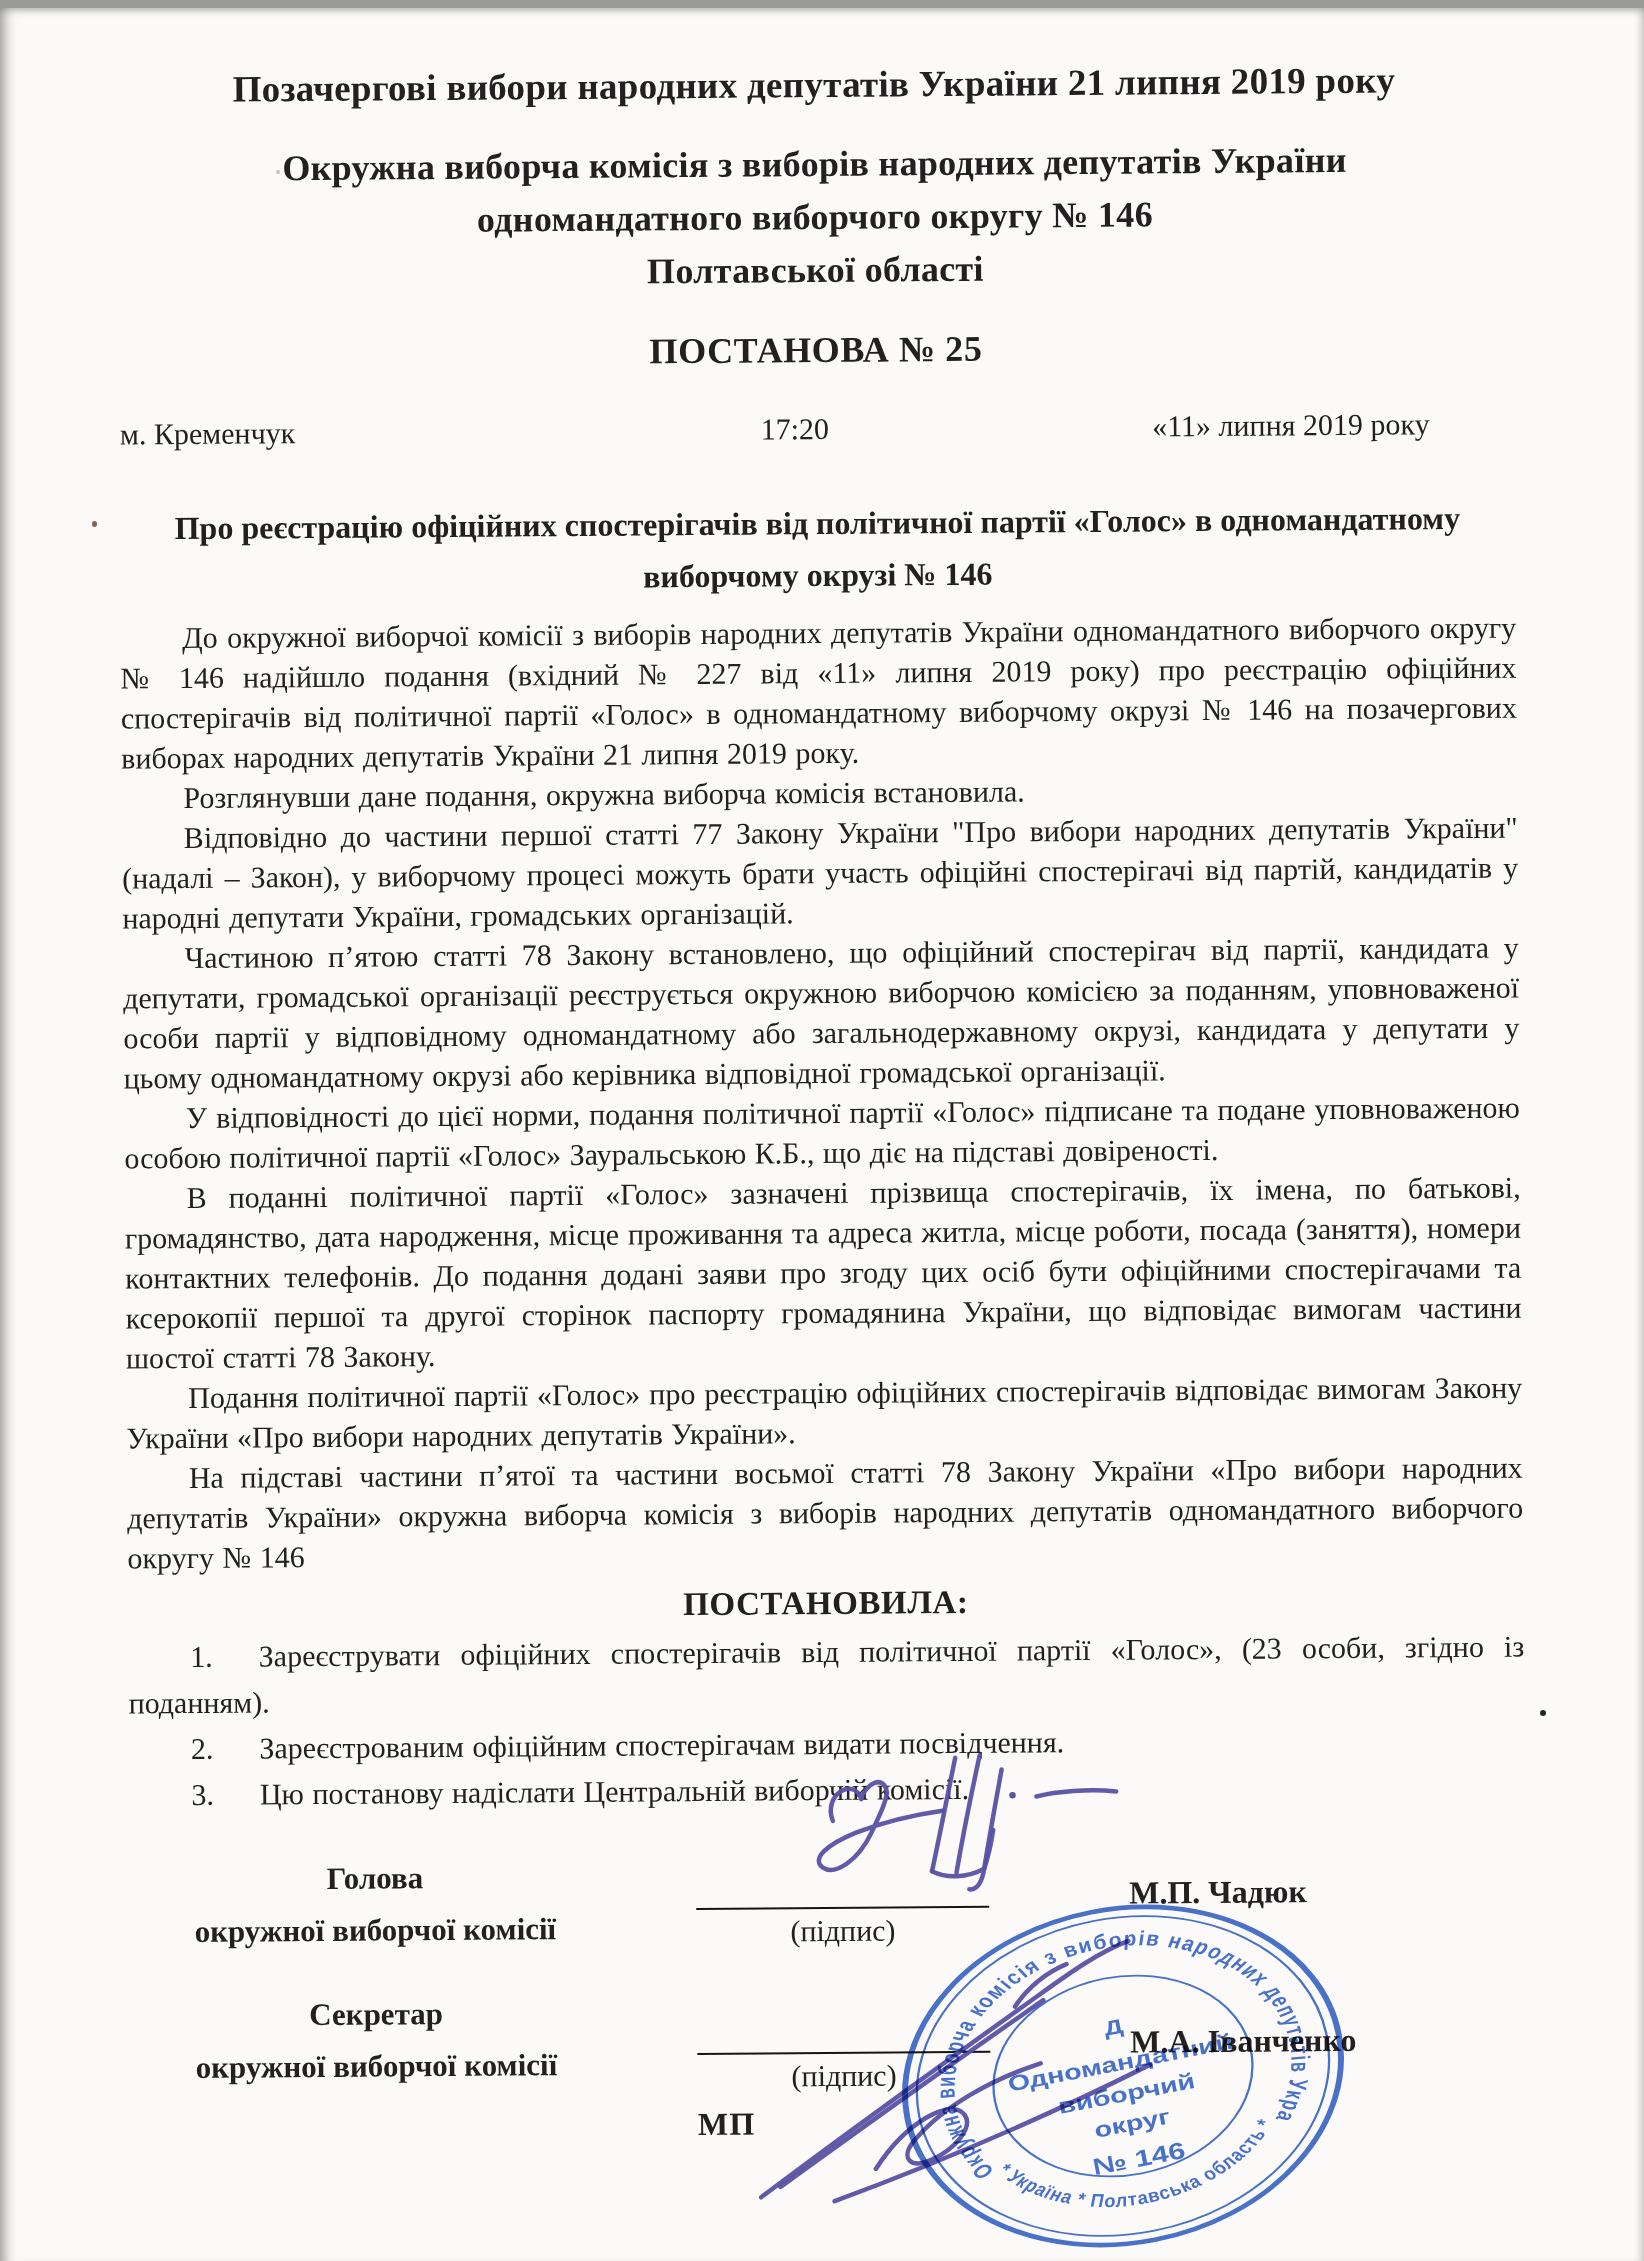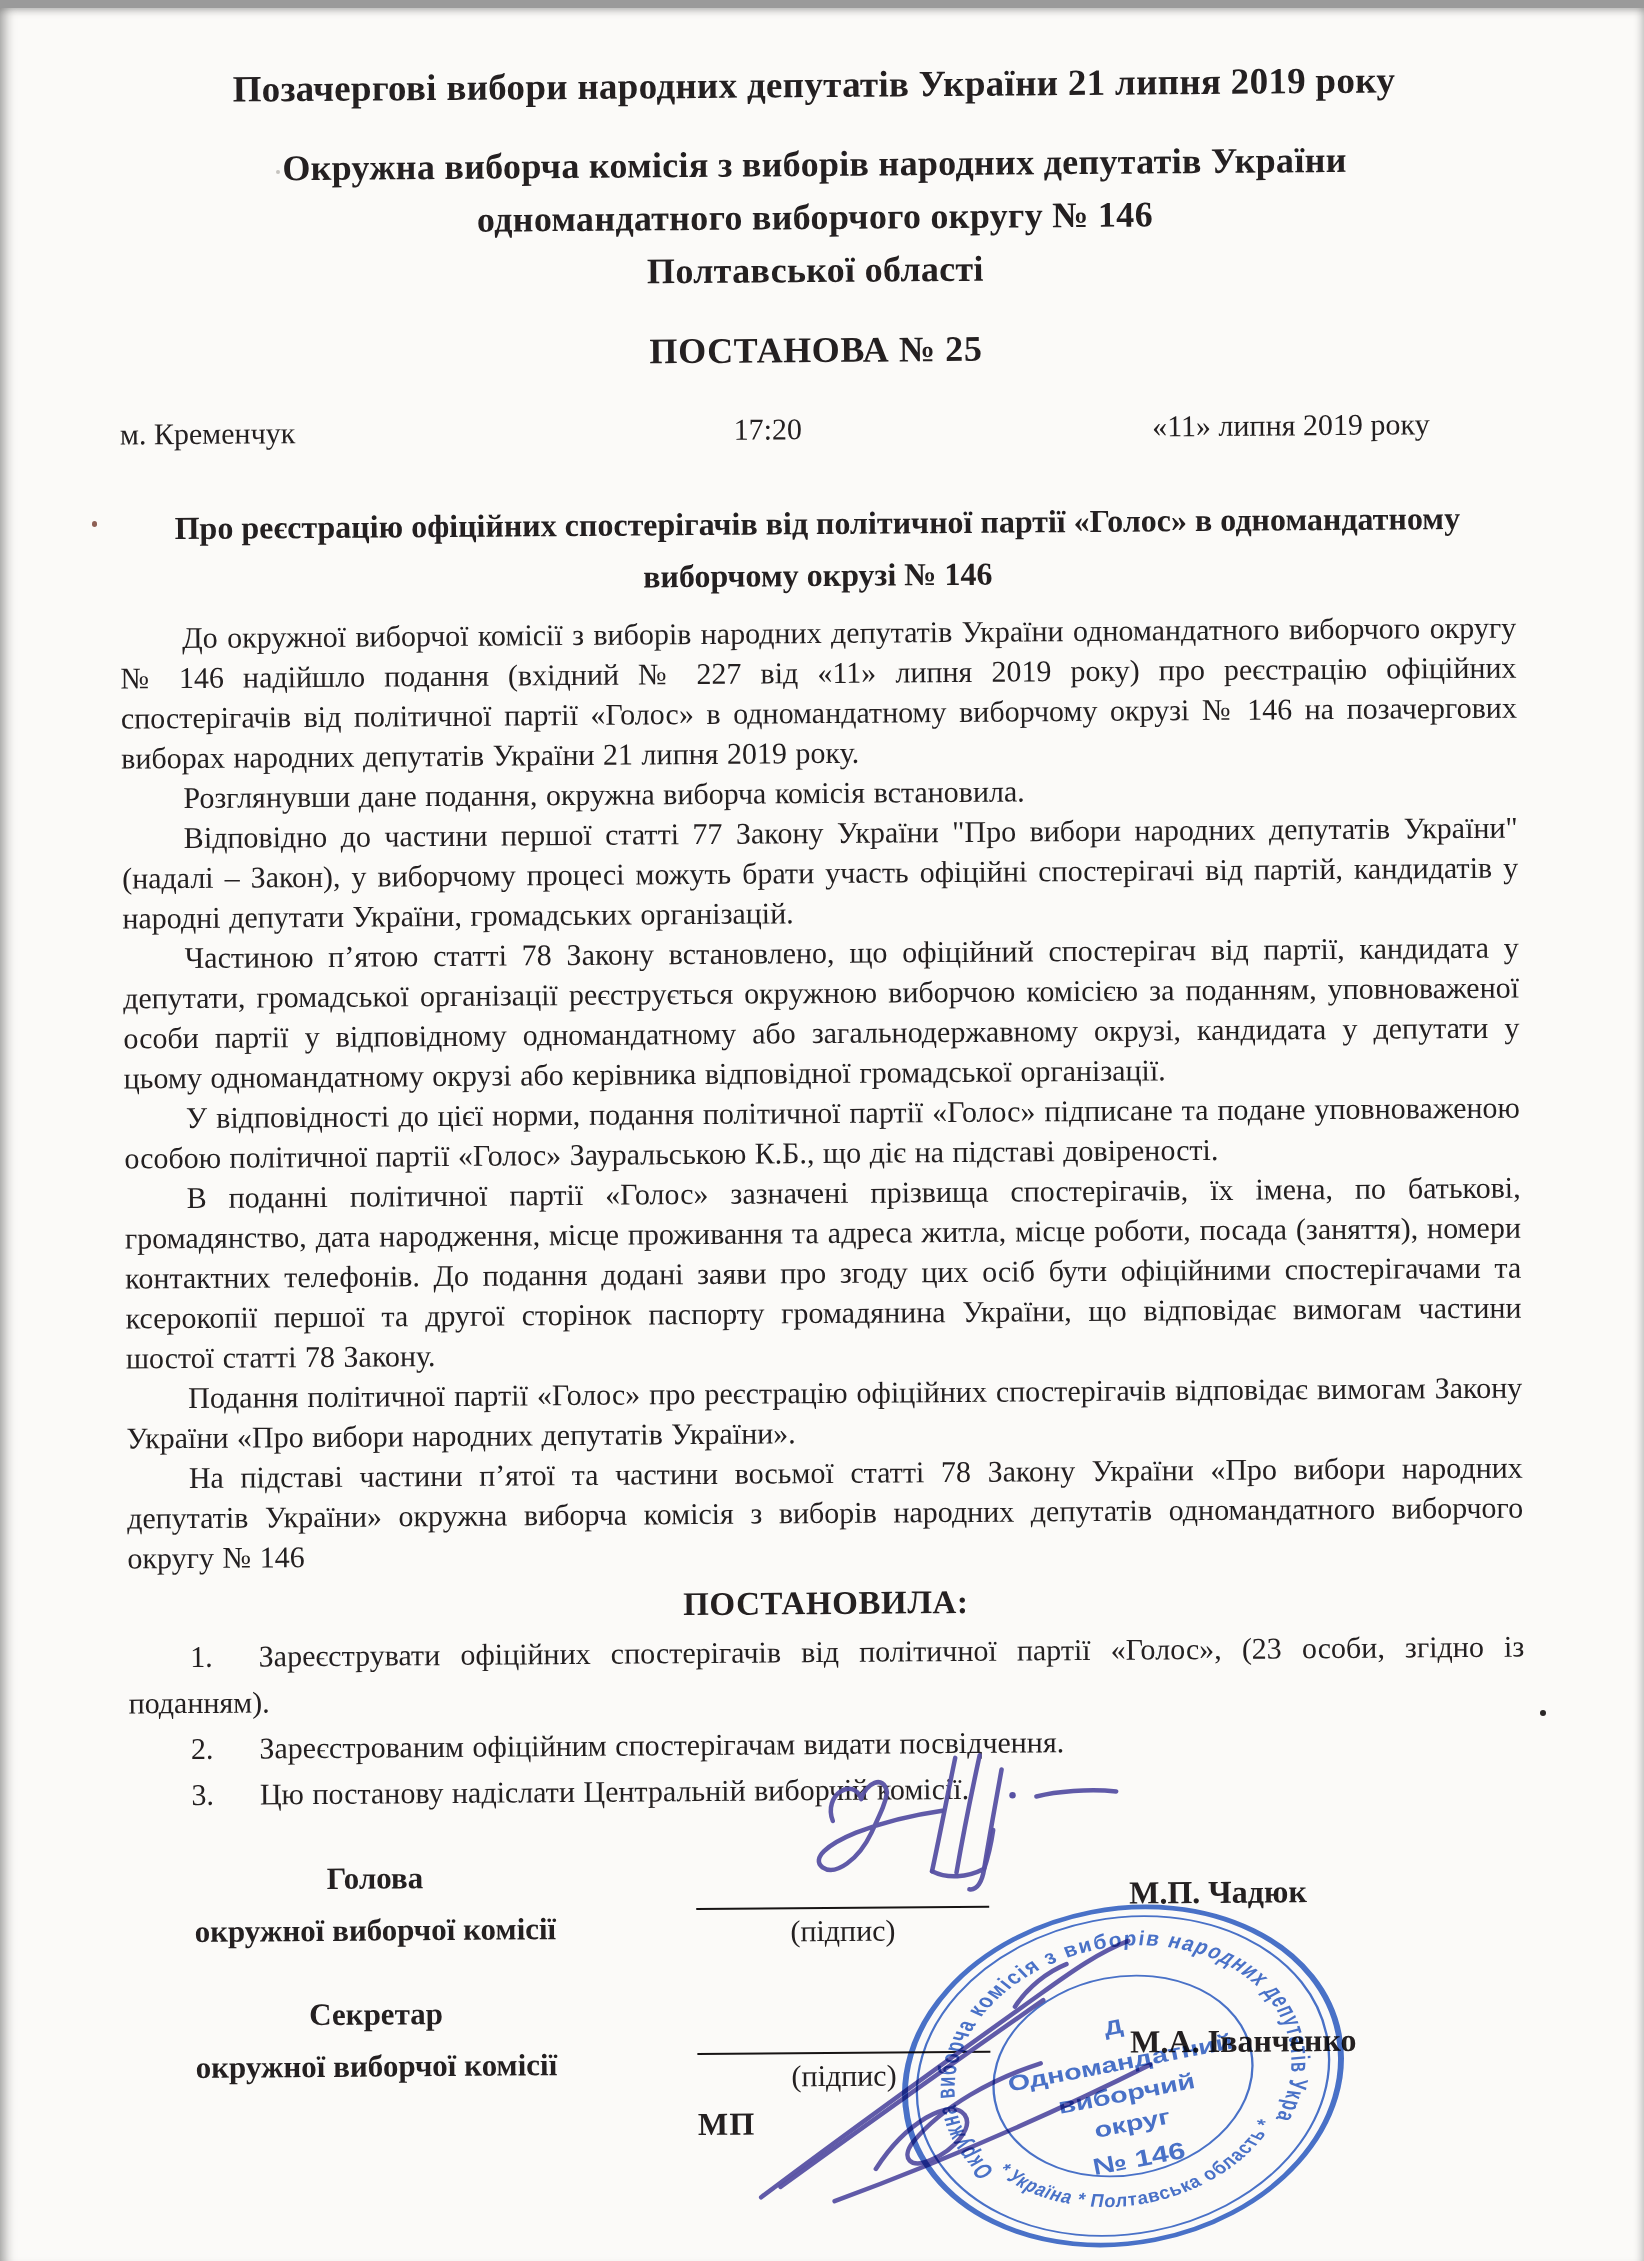--- a/index.html
+++ b/index.html
@@ -20,21 +20,21 @@
     position:absolute; left:0; top:0; right:0;
     padding:55px 126px 0 122px;
     transform:rotate(-0.45deg);
     transform-origin:50% 40%;
   }
   .h-line1 { font-size:37px; font-weight:bold; text-align:center; margin:0 0 32px 0; letter-spacing:0.3px; }
   .h-line  { font-size:36px; font-weight:bold; text-align:center; line-height:53px; margin:0; letter-spacing:0.3px; }
   .doc-heading { font-size:36px; font-weight:bold; text-align:center; margin:32px 0 0 0; letter-spacing:0.6px; }
   .meta { position:relative; margin-top:41px; font-size:30px; height:40px; }
   .meta-place { position:absolute; left:1.3px; }
-  .meta-time  { position:absolute; left:615px; }
+  .meta-time  { position:absolute; left:642px; }
   .meta-date  { position:absolute; right:85px; }
   .subject { margin-top:45px; font-size:32px; font-weight:bold; text-align:center; line-height:52px; }
   .bodytext { margin-top:11.6px; font-size:30px; line-height:40px; text-align:justify; word-spacing:1px; }
   .bodytext p { margin:0; text-indent:62px; }
   .resolved { text-align:center; font-weight:bold; font-size:33px; margin:10.3px 0 6.4px 0; letter-spacing:0.6px; }
   .item { margin:0; text-indent:117px; line-height:46px; text-align:justify; }
   .item .num-gap { display:inline-block; width:46px; }
   .sigs { margin-top:27px; }
   .sig-row { display:grid; grid-template-columns:490px 445px 1fr; }
   .sig-row.second { margin-top:23px; }

